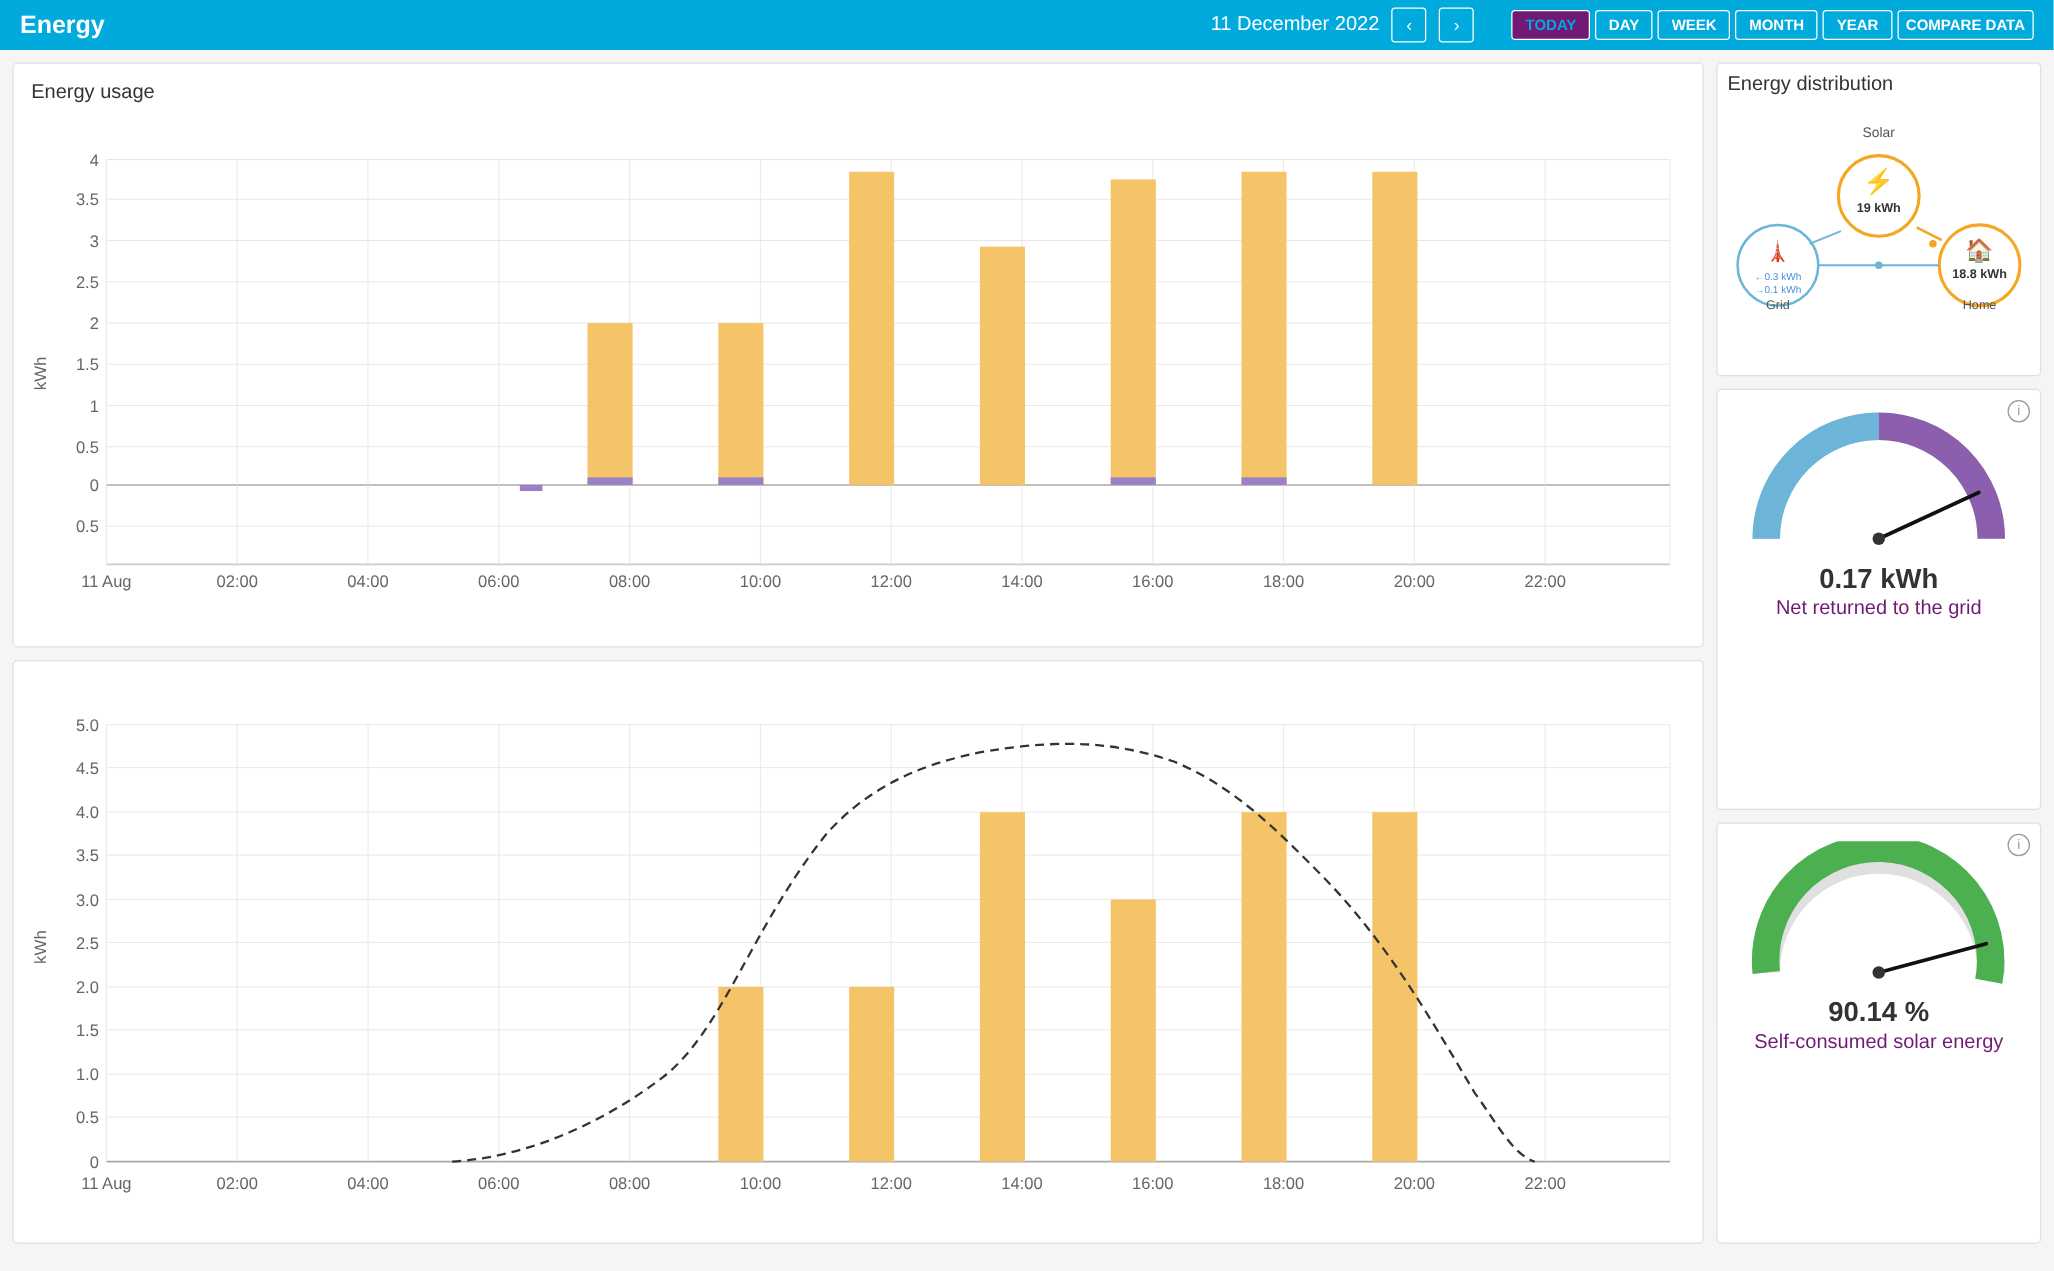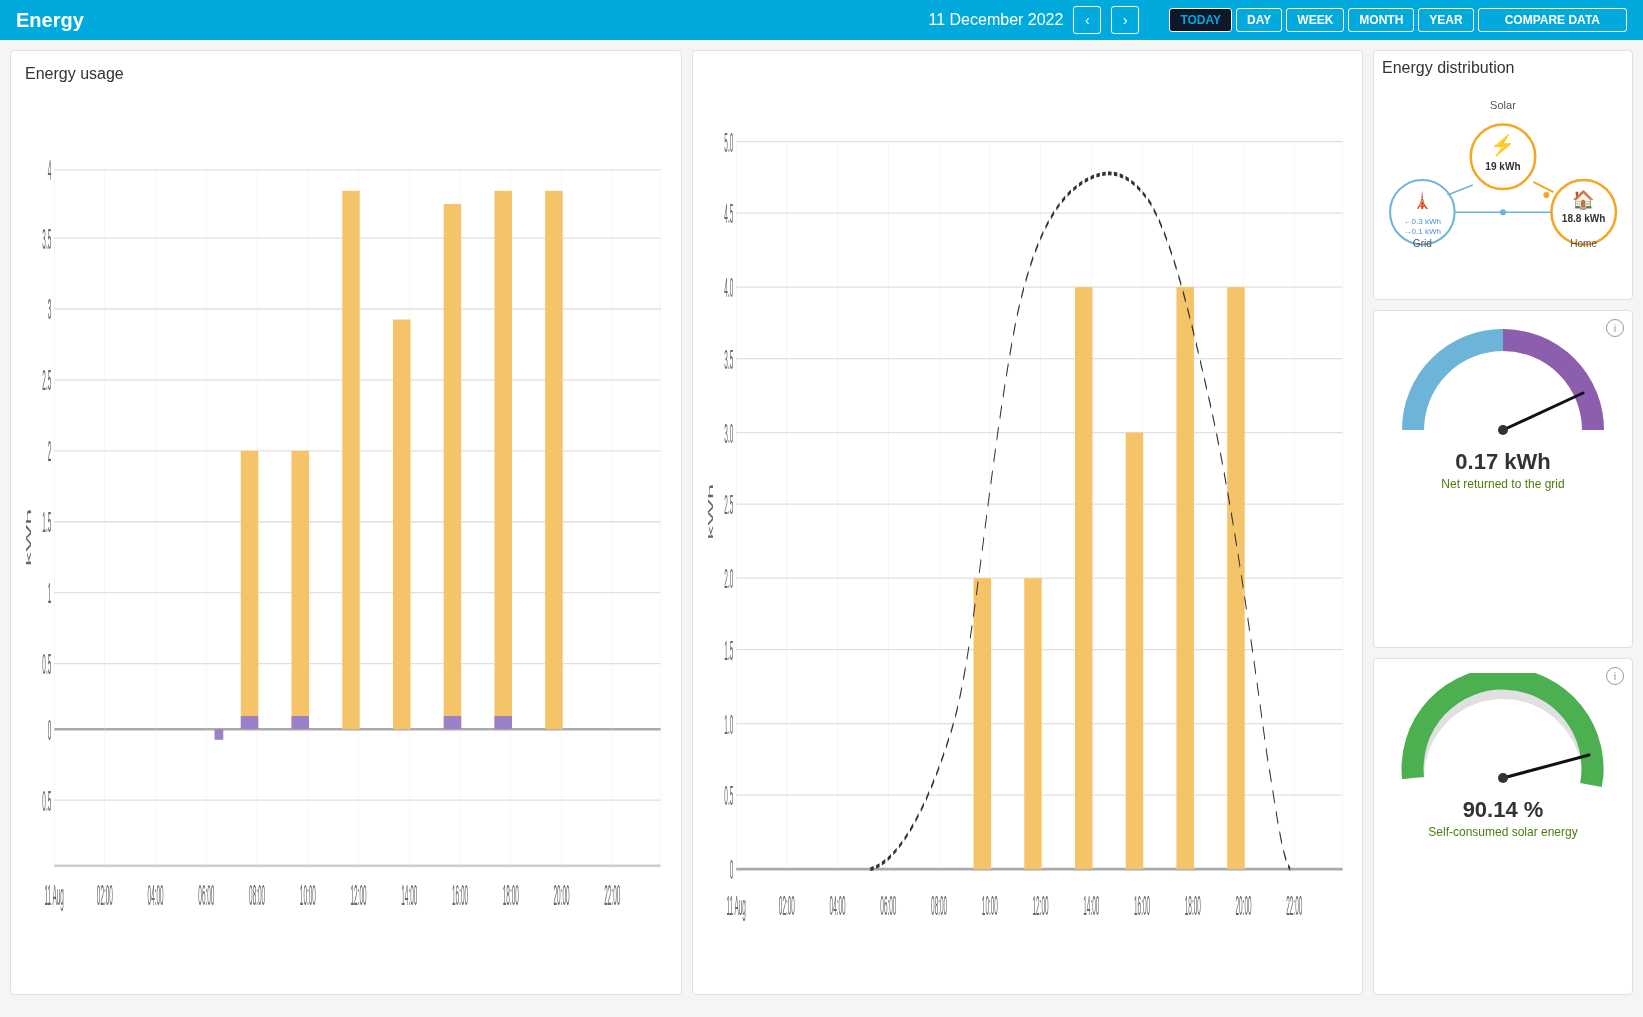--- a/index.html
+++ b/index.html
@@ -19,37 +19,37 @@
     .header-date { margin-left: auto; font-size: 16px; display: flex; align-items: center; gap: 10px; }
     .nav-btn {
       background: none; border: 1.5px solid white; color: white;
       border-radius: 3px; width: 28px; height: 28px; cursor: pointer;
       font-size: 14px; display: flex; align-items: center; justify-content: center;
     }
     .period-btn {
       background: none; border: 1.5px solid white; color: white;
       border-radius: 3px; padding: 4px 10px; cursor: pointer; font-size: 12px; font-weight: bold;
     }
-    .period-btn.active { background: #0f172a; color: #00aadd; }
+    .period-btn.active { background: #701a75; color: #00aadd; }
     .compare-btn {
       background: none; border: 1.5px solid white; color: white;
-      border-radius: 3px; padding: 4px 26px; cursor: pointer; font-size: 12px; font-weight: bold;
+      border-radius: 3px; padding: 4px 6px; cursor: pointer; font-size: 12px; font-weight: bold;
     }
 
     
     .main-layout {
       display: flex;
       height: calc(1017px - 52px);
     }
 
     
     .charts-area {
       flex: 1;
       display: flex;
-      flex-direction: row;
+      flex-direction: column;
       padding: 10px;
       gap: 10px;
       overflow: hidden;
     }
 
     .chart-panel {
       background: white;
       border: 1px solid #e0e0e0;
       border-radius: 4px;
       padding: 14px 14px 10px 14px;
@@ -106,21 +106,21 @@
       border: 1.5px solid #999;
       color: #999;
       font-size: 11px;
       display: flex;
       align-items: center;
       justify-content: center;
       cursor: pointer;
     }
 
     .gauge-value { font-size: 22px; font-weight: bold; color: #333; margin-top: 4px; }
-    .gauge-label { font-size: 12px; color: #4d7c0f; margin-top: 2px; }
+    .gauge-label { font-size: 16px; color: #701a75; margin-top: 2px; }
 
     
     .chart-svg { width: 100%; height: 100%; }
 
     
     .dist-diagram {
       width: 100%;
       height: 200px;
     }
   </style>

